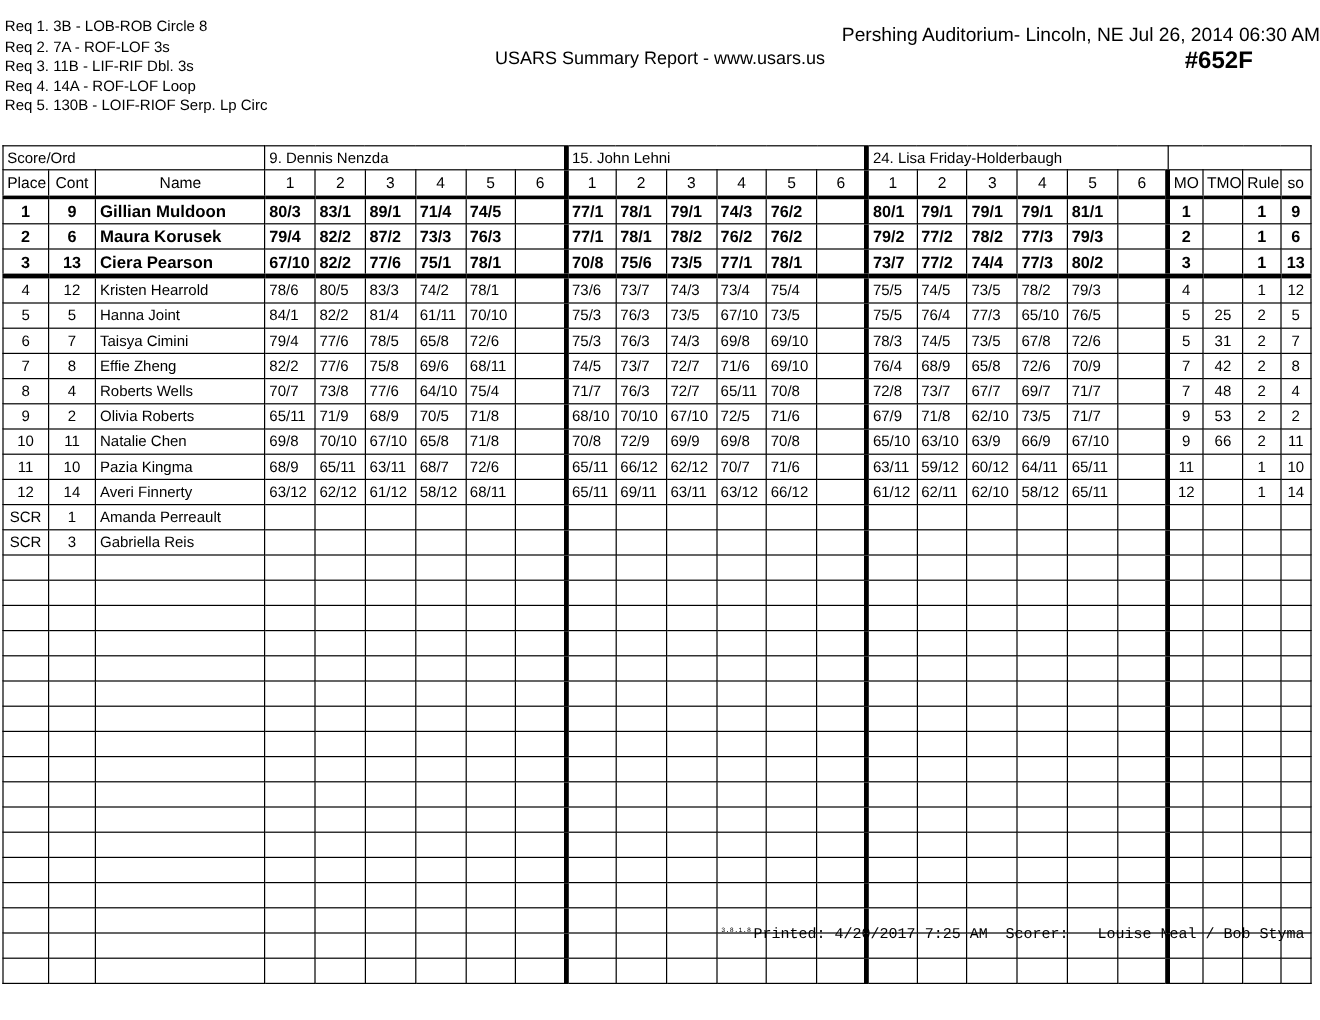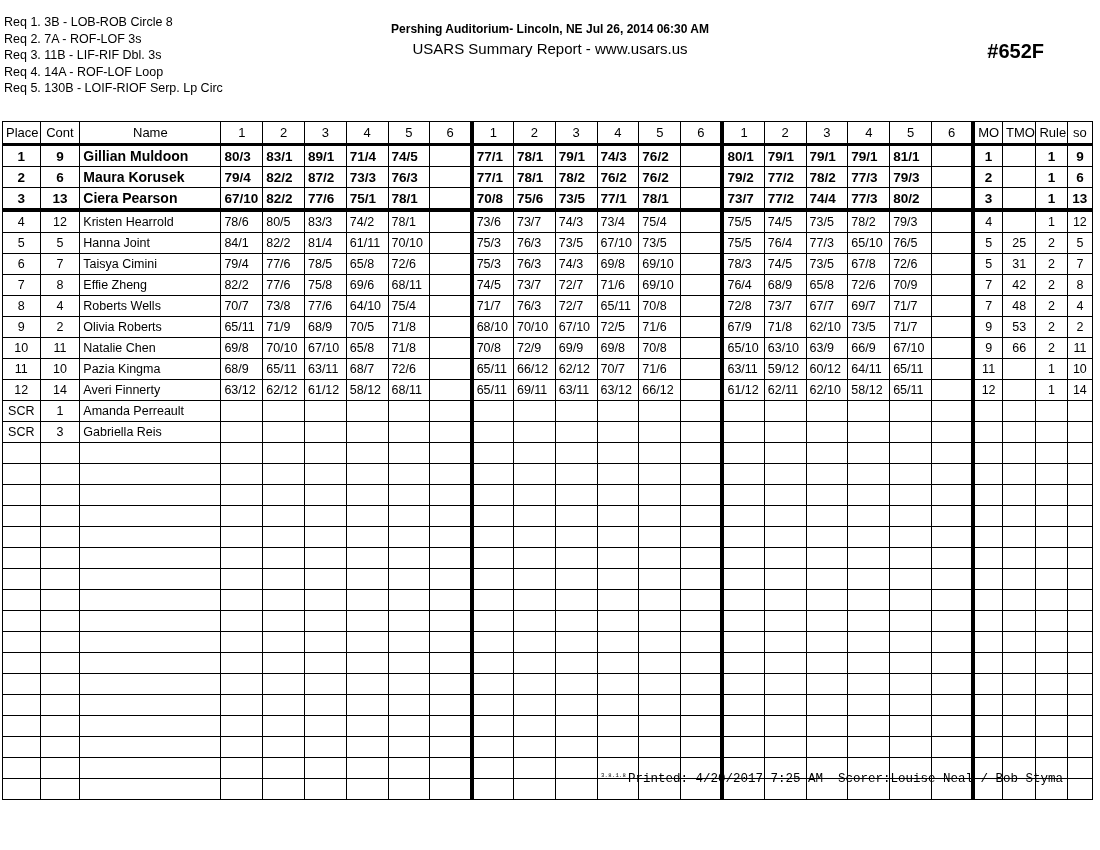--- a/index.html
+++ b/index.html
@@ -39,23 +39,24 @@
     text-align: center;
     width: 1100px;
   }
   .title-main {
     font-size: 19px;
     font-weight: bold;
     letter-spacing: 0px;
     line-height: 22px;
   }
   .title-venue {
-    font-size: 12px;
-    font-weight: bold;
+    font-size: 16px;
+    font-weight: normal;
     line-height: 19px;
+    text-align: right;
   }
   .title-event {
     font-size: 20.5px;
     font-weight: bold;
     line-height: 25px;
   }
   .title-report {
     font-size: 15px;
     font-weight: normal;
     line-height: 20px;
@@ -157,21 +158,21 @@
   .printed {
     position: absolute;
     left: 628px;
     top: 4px;
   }
   .scorer {
     position: absolute;
     left: 838px;
     top: 4px;
   }
-  .scorer-label { margin-right: 0; }
+  .scorer-label { margin-right: 24px; }
 </style>
 </head>
 <body>
 
 <div class="header">
 
   <div class="req-block">
     <span class="req-line">Req  1.  3B - LOB-ROB Circle 8</span>
     <span class="req-line">Req  2.  7A - ROF-LOF 3s</span>
     <span class="req-line">Req  3.  11B - LIF-RIF Dbl. 3s</span>
@@ -210,20 +211,27 @@
         <col style="width:40px">
         <col style="width:40px">
         <col style="width:40px">
         <col style="width:40px">
       <col style="width:28px">
         <col style="width:32px">
         <col style="width:30px">
         <col style="width:24px">
     </colgroup>
     <tbody id="tbody">
+        <tr class="judge-band">
+          <td class="band-scoreord" colspan="3">Score/Ord</td>
+          <td class="band-judge" colspan="6">9.  Dennis Nenzda</td>
+          <td class="band-judge sep-left" colspan="6">15.  John Lehni</td>
+          <td class="band-judge sep-left" colspan="6">24.  Lisa Friday-Holderbaugh</td>
+          <td class="band-tail" colspan="4"></td>
+        </tr>
         <tr class="colhead">
           <td class="c-place">Place</td>
           <td class="c-cont">Cont</td>
           <td class="c-name">Name</td>
           <td class="c-score" style="text-align: center;">1</td>
           <td class="c-score" style="text-align: center;">2</td>
           <td class="c-score" style="text-align: center;">3</td>
           <td class="c-score" style="text-align: center;">4</td>
           <td class="c-score" style="text-align: center;">5</td>
           <td class="c-score" style="text-align: center;">6</td>

